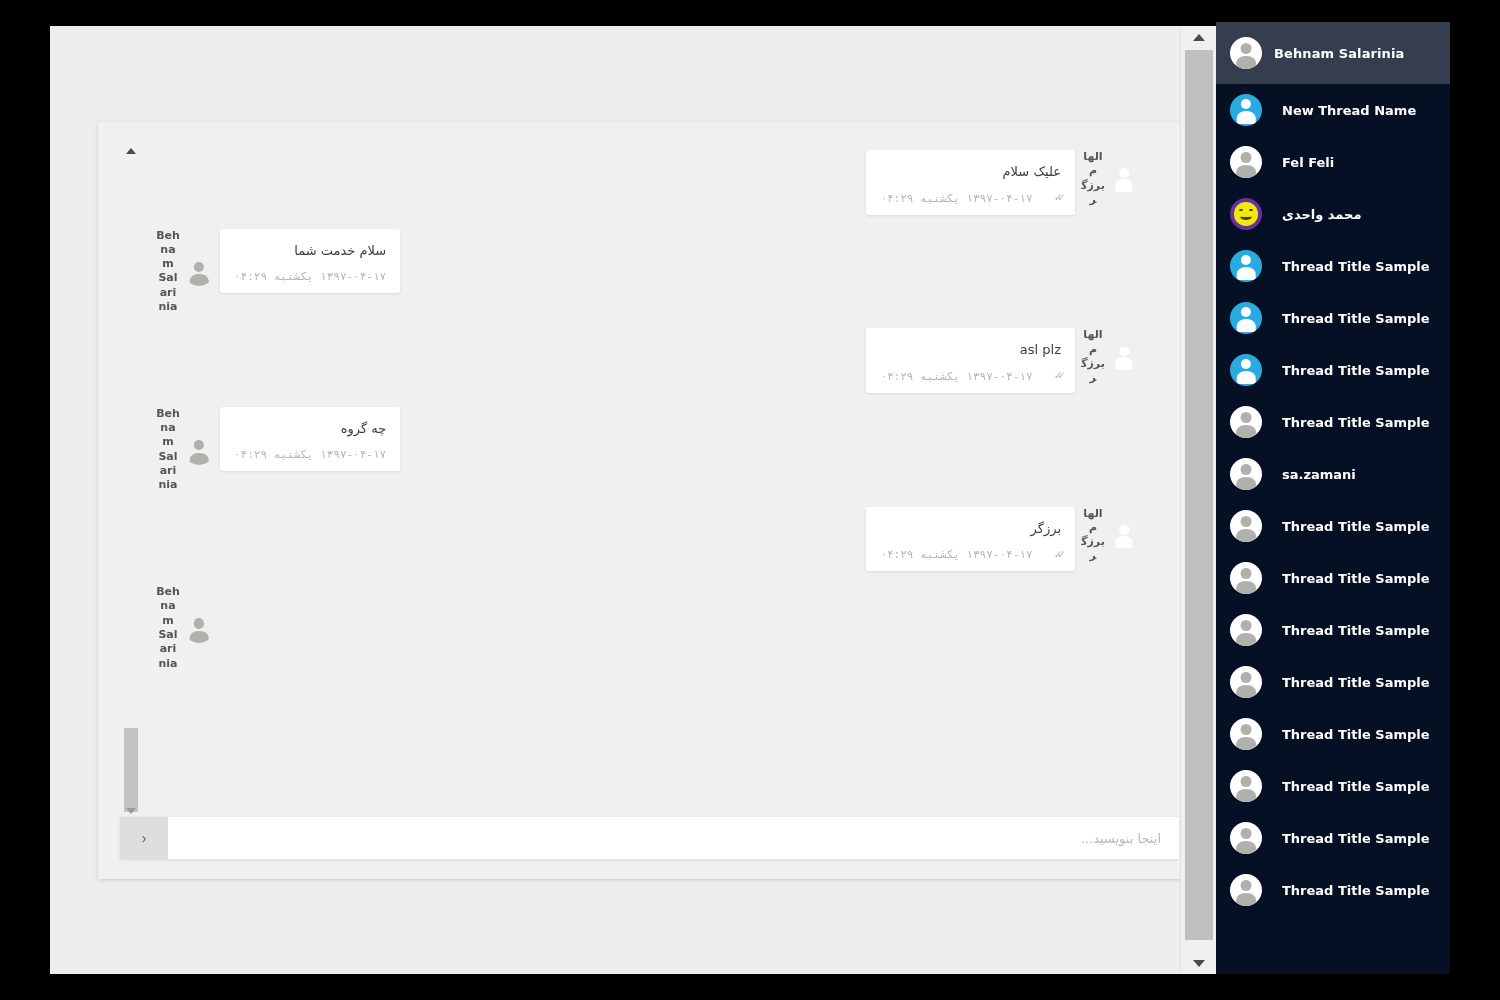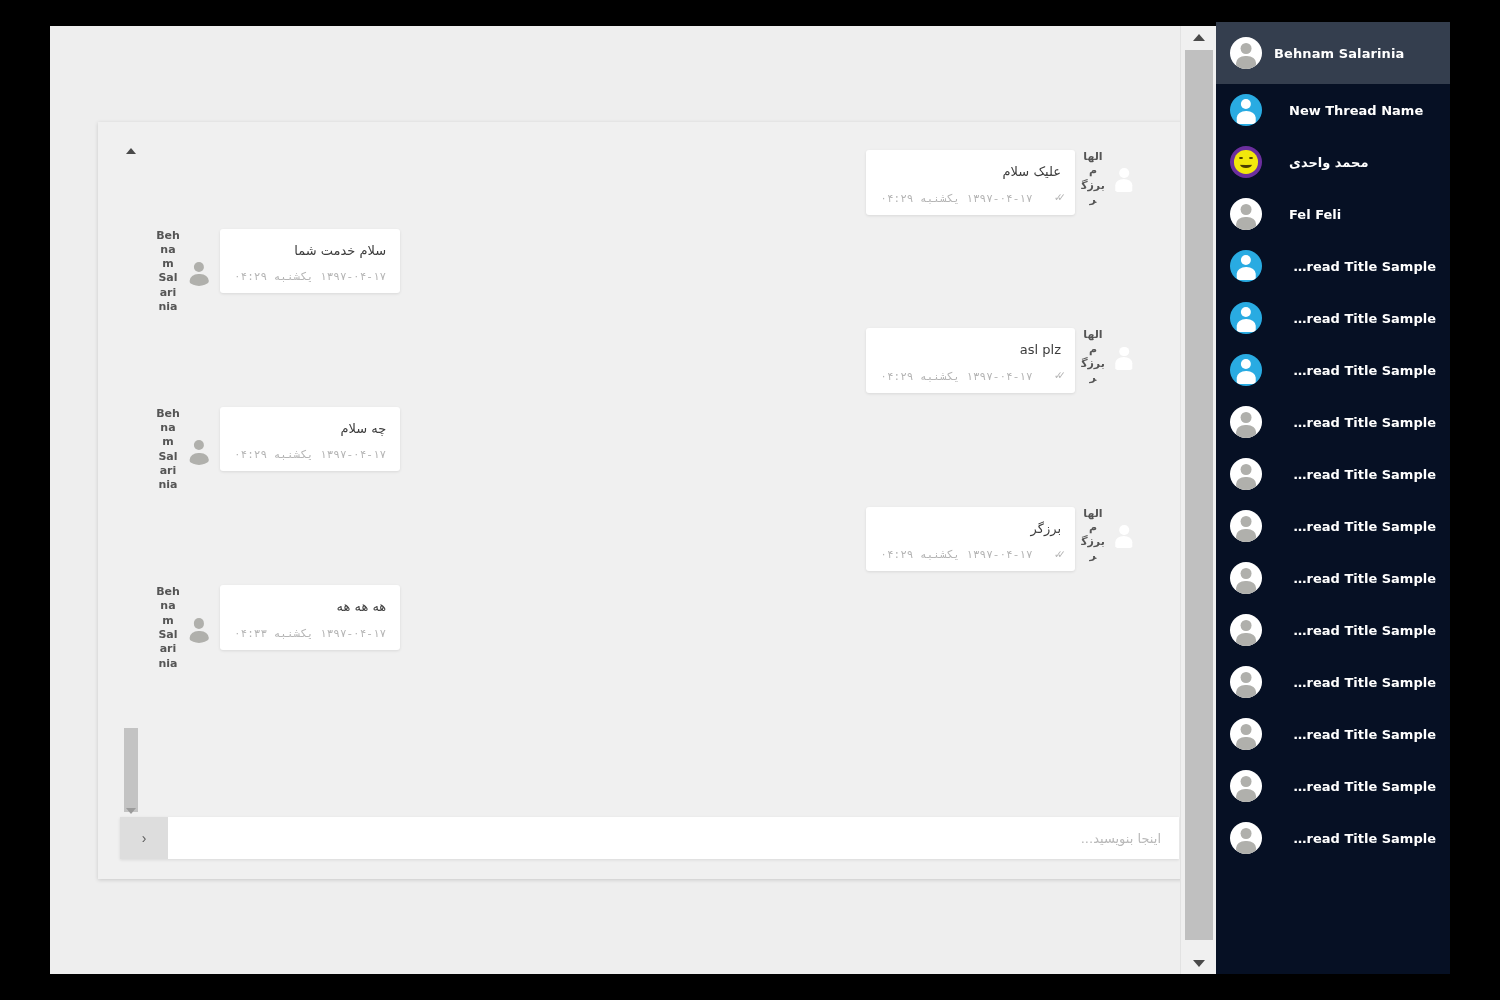--- a/index.html
+++ b/index.html
@@ -84,21 +84,21 @@
     white-space: nowrap;
     overflow: hidden;
   }
 
   .thread-list { padding: 0; margin: 0; list-style: none; }
   .thread-item {
     height: 52px;
     display: flex;
     align-items: center;
     padding: 0 14px;
-    gap: 27px;
+    gap: 20px;
     cursor: pointer;
   }
   .thread-item .thread-title {
     flex: 1;
     color: #ffffff;
     font-size: 13px;
     font-weight: bold;
     text-align: left;
     white-space: nowrap;
     overflow: hidden;
@@ -381,21 +381,21 @@
             </div>
             <div class="msg-row incoming">
               <div class="msg-sender">
                 <span class="avatar grey">
                   <span class="head"></span>
                   <span class="body"></span>
                 </span>
                 <span class="sender-name">Behnam Salarinia</span>
               </div>
               <div class="bubble in">
-                <div class="body">چه سلام</div>
+                <div class="body">چه گروه</div>
                 <div class="meta">
                   <span>۱۳۹۷-۰۴-۱۷ یکشنبه ۰۴:۲۹</span>
                 </div>
               </div>
             </div>
             <div class="msg-row outgoing">
               <div class="msg-sender">
                 <span class="avatar blue">
                   <span class="head"></span>
                   <span class="body"></span>
@@ -410,26 +410,20 @@
                 </div>
               </div>
             </div>
             <div class="msg-row incoming">
               <div class="msg-sender">
                 <span class="avatar grey">
                   <span class="head"></span>
                   <span class="body"></span>
                 </span>
                 <span class="sender-name">Behnam Salarinia</span>
-              </div>
-              <div class="bubble in">
-                <div class="body">هه هه هه</div>
-                <div class="meta">
-                  <span>۱۳۹۷-۰۴-۱۷ یکشنبه ۰۴:۳۳</span>
-                </div>
               </div>
             </div>
           </div>
       </div>
 
       <div id="inner-scrollbar">
         <div class="isb-arrow up">
           <span class="tri-sm up"></span>
         </div>
         <div class="isb-thumb"></div>
@@ -466,35 +460,35 @@
     </div>
     <ul class="thread-list" id="thread-list">
         <li class="thread-item">
           <span class="thread-title">New Thread Name</span>
           <span class="avatar blue">
             <span class="head"></span>
             <span class="body"></span>
           </span>
         </li>
         <li class="thread-item">
+          <span class="thread-title">Fel Feli</span>
+          <span class="avatar grey">
+            <span class="head"></span>
+            <span class="body"></span>
+          </span>
+        </li>
+        <li class="thread-item">
           <span class="thread-title rtl">محمد واحدی</span>
           <span class="avatar emoji">
             <span class="chick">
               <span class="smile"></span>
             </span>
           </span>
         </li>
         <li class="thread-item">
-          <span class="thread-title">Fel Feli</span>
-          <span class="avatar grey">
-            <span class="head"></span>
-            <span class="body"></span>
-          </span>
-        </li>
-        <li class="thread-item">
           <span class="thread-title">Thread Title Sample</span>
           <span class="avatar blue">
             <span class="head"></span>
             <span class="body"></span>
           </span>
         </li>
         <li class="thread-item">
           <span class="thread-title">Thread Title Sample</span>
           <span class="avatar blue">
             <span class="head"></span>
@@ -503,20 +497,27 @@
         </li>
         <li class="thread-item">
           <span class="thread-title">Thread Title Sample</span>
           <span class="avatar blue">
             <span class="head"></span>
             <span class="body"></span>
           </span>
         </li>
         <li class="thread-item">
           <span class="thread-title">Thread Title Sample</span>
+          <span class="avatar grey">
+            <span class="head"></span>
+            <span class="body"></span>
+          </span>
+        </li>
+        <li class="thread-item">
+          <span class="thread-title">sa.zamani</span>
           <span class="avatar grey">
             <span class="head"></span>
             <span class="body"></span>
           </span>
         </li>
         <li class="thread-item">
           <span class="thread-title">Thread Title Sample</span>
           <span class="avatar grey">
             <span class="head"></span>
             <span class="body"></span>

